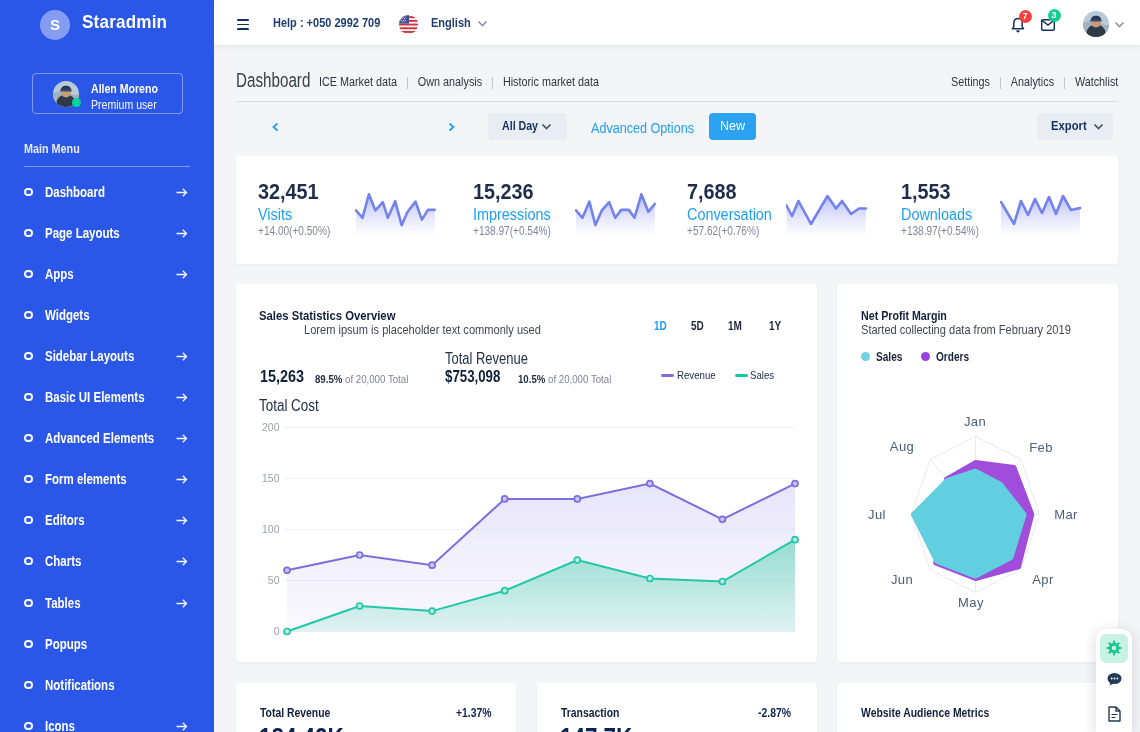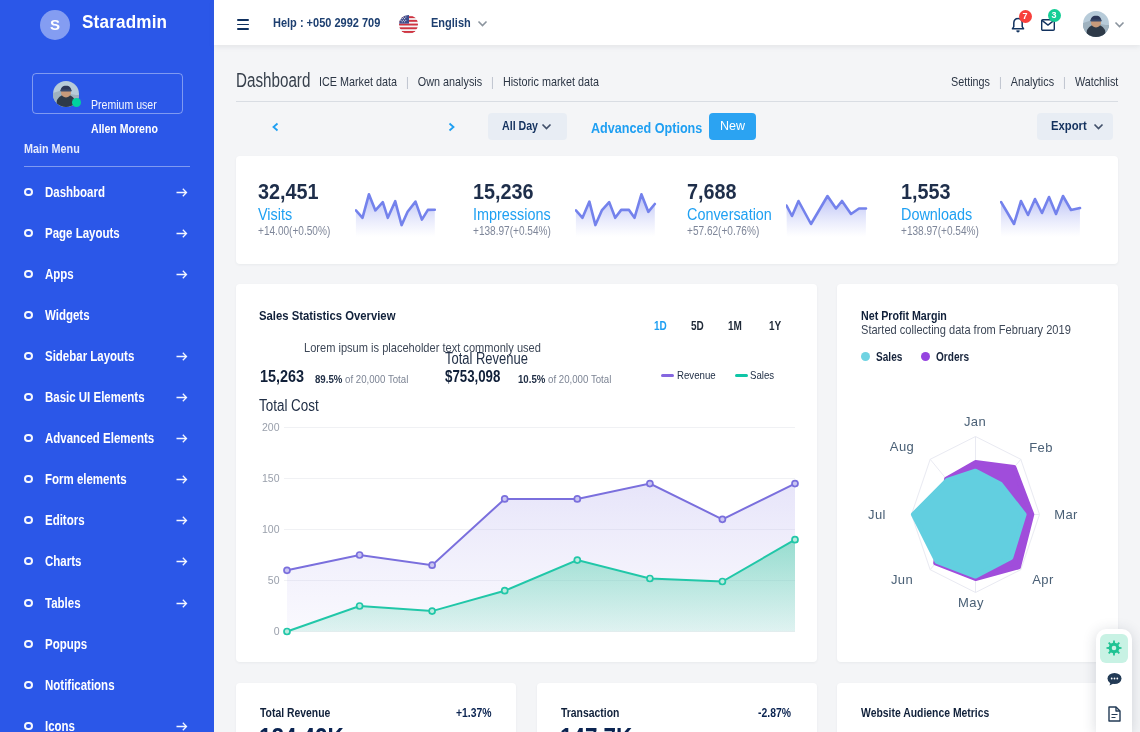--- a/index.html
+++ b/index.html
@@ -18,21 +18,21 @@
 .n88 { transform:scaleX(0.88); }
 .n90 { transform:scaleX(0.90); }
 .c92 { display:inline-block; transform:scaleX(0.92); transform-origin:50% 50%; white-space:nowrap; }
 
 #sidebar { position:absolute; left:0; top:0; width:214px; height:732px; background:#2b57e8; }
 #logo { position:absolute; left:40px; top:10px; width:30px; height:30px; border-radius:50%; background:rgba(255,255,255,0.42); color:#fff; font-weight:bold; font-size:15px; text-align:center; line-height:30px; }
 #logotext { position:absolute; left:82px; top:11px; color:#fff; font-size:19px; font-weight:bold; letter-spacing:0.2px; }
 #usercard { position:absolute; left:32px; top:73px; width:151px; height:41px; border:1px solid rgba(255,255,255,0.4); border-radius:4px; }
 #uavatar { position:absolute; left:20px; top:7px; width:26px; height:26px; border-radius:50%; overflow:hidden; }
 #udot { position:absolute; left:39px; top:24px; width:9px; height:9px; border-radius:50%; background:#00d2a0; }
-#uname { position:absolute; left:58px; top:8px; color:#fff; font-size:12px; font-weight:bold;margin-top:40px; }
+#uname { position:absolute; left:58px; top:8px; color:#fff; font-size:12px; font-weight:bold; }
 #utype { position:absolute; left:58px; top:24px; color:rgba(255,255,255,0.95); font-size:12px; }
 #mainmenu { position:absolute; left:24px; top:141px; color:rgba(255,255,255,0.88); font-size:13.5px; font-weight:bold;text-align:right; }
 #menudiv { position:absolute; left:24px; top:166px; width:166px; height:1px; background:rgba(255,255,255,0.4); }
 .mitem { position:absolute; left:24px; width:164px; height:14px; }
 .mring { position:absolute; left:0; top:2.5px; width:8.5px; height:8.5px; border:2.1px solid rgba(255,255,255,0.96); border-radius:50%; }
 .mtext { position:absolute; left:20.5px; top:0px; color:#fff; font-size:14px; font-weight:bold; line-height:14px; }
 .marrow { position:absolute; right:0px; top:2px; }
 
 #topbar { position:absolute; left:214px; top:0; width:926px; height:45px; background:#fff; box-shadow:0 2px 5px rgba(120,130,140,0.13); }
 .hline { position:absolute; left:237px; width:12px; height:1.8px; background:#10315f; border-radius:1px; }
@@ -43,39 +43,39 @@
 .badge { position:absolute; width:13px; height:13px; border-radius:50%; color:#fff; font-size:9px; font-weight:bold; text-align:center; line-height:13px; }
 
 #ptitle { position:absolute; left:236px; top:69px; font-size:20px; color:#37404c; }
 .bcrumb { position:absolute; top:73.5px; font-size:13.5px; color:#2c3645; }
 .bsep { color:#b9bfca; }
 #bline { position:absolute; left:236px; top:101px; width:882px; height:1px; background:#d9dde3; }
 
 .pill { position:absolute; top:113px; height:27px; background:#e8edf4; border-radius:4px; font-size:12.5px; color:#13315e; }
 #datepill { left:236px; width:242px; text-align:center; line-height:27px; }
 #alldaypill { left:488px; width:79px; line-height:27px; padding-left:14px; font-weight:bold; }
-#advopt { position:absolute; left:591px; top:120px; font-size:14px; color:#1e9ff2;font-weight:bold; }
+#advopt { position:absolute; left:591px; top:120px; font-size:14px; color:#1e9ff2; }
 #newbtn { position:absolute; left:709px; top:113px; width:47px; height:27px; background:#2ba3f2; border-radius:4px; color:#fff; font-size:12.5px; text-align:center; line-height:27px; }
 #exportpill { left:1037px; width:76px; line-height:27px; padding-left:14px; font-weight:bold; }
 
 .card { position:absolute; background:#fff; border-radius:4px; box-shadow:0 1px 3px rgba(16,30,54,0.05); }
 #statcard { left:236px; top:156px; width:882px; height:108px; }
 #salescard { left:236px; top:284px; width:581px; height:378px; }
 #netcard { left:837px; top:284px; width:281px; height:378px; }
 #bot1 { left:236px; top:683px; width:280px; height:60px; }
 #bot2 { left:537px; top:683px; width:280px; height:60px; }
 #bot3 { left:837px; top:683px; width:281px; height:60px; }
 
 .statnum { position:absolute; top:179px; font-size:22px; font-weight:bold; color:#1e2e4a; }
 .statlab { position:absolute; top:205.5px; font-size:16px; color:#1fa0f2; }
 .statdelta { position:absolute; top:224px; font-size:12px; color:#7e8699; }
 .spark { position:absolute; }
 
 #sstitle { position:absolute; left:259px; top:307.5px; font-size:13px; font-weight:bold; color:#10203a; }
-#sssub { position:absolute; left:259px; top:340px; font-size:13.5px; color:#3d4757;padding-left:45px; }
+#sssub { position:absolute; left:259px; top:322px; font-size:13.5px; color:#3d4757;padding-left:45px; }
 .tab { position:absolute; top:319px; font-size:12.5px; font-weight:bold; color:#1f2937; }
 #tcost { position:absolute; left:259px; top:350px; font-size:16px; color:#223047;margin-top:47px; }
 #tcostv { position:absolute; left:259.5px; top:367.6px; font-size:16px; font-weight:bold; color:#101f38; }
 #tcostp { position:absolute; left:315px; top:372.5px; font-size:11.5px; font-weight:bold; color:#223047; }
 #trev { position:absolute; left:445px; top:350px; font-size:16px; color:#223047; }
 #trevv { position:absolute; left:445.3px; top:367.6px; font-size:16px; font-weight:bold; color:#101f38; }
 #trevp { position:absolute; left:518px; top:372.5px; font-size:11.5px; font-weight:bold; color:#223047; }
 .ofst { font-weight:normal; color:#7c8494; }
 .lswatch { position:absolute; top:373.5px; width:13px; height:3.5px; border-radius:2px; }
 .ltext { position:absolute; top:369px; font-size:11.5px; color:#223047; }

